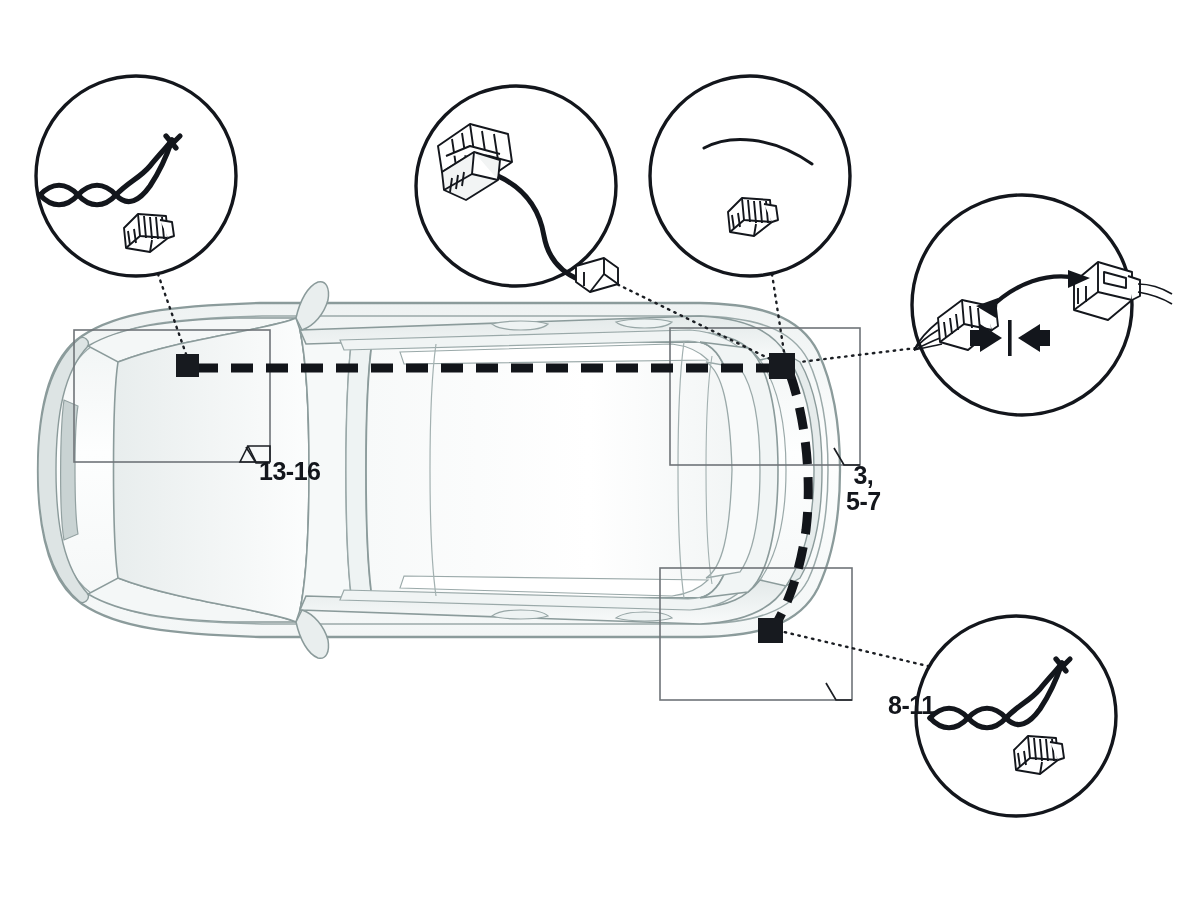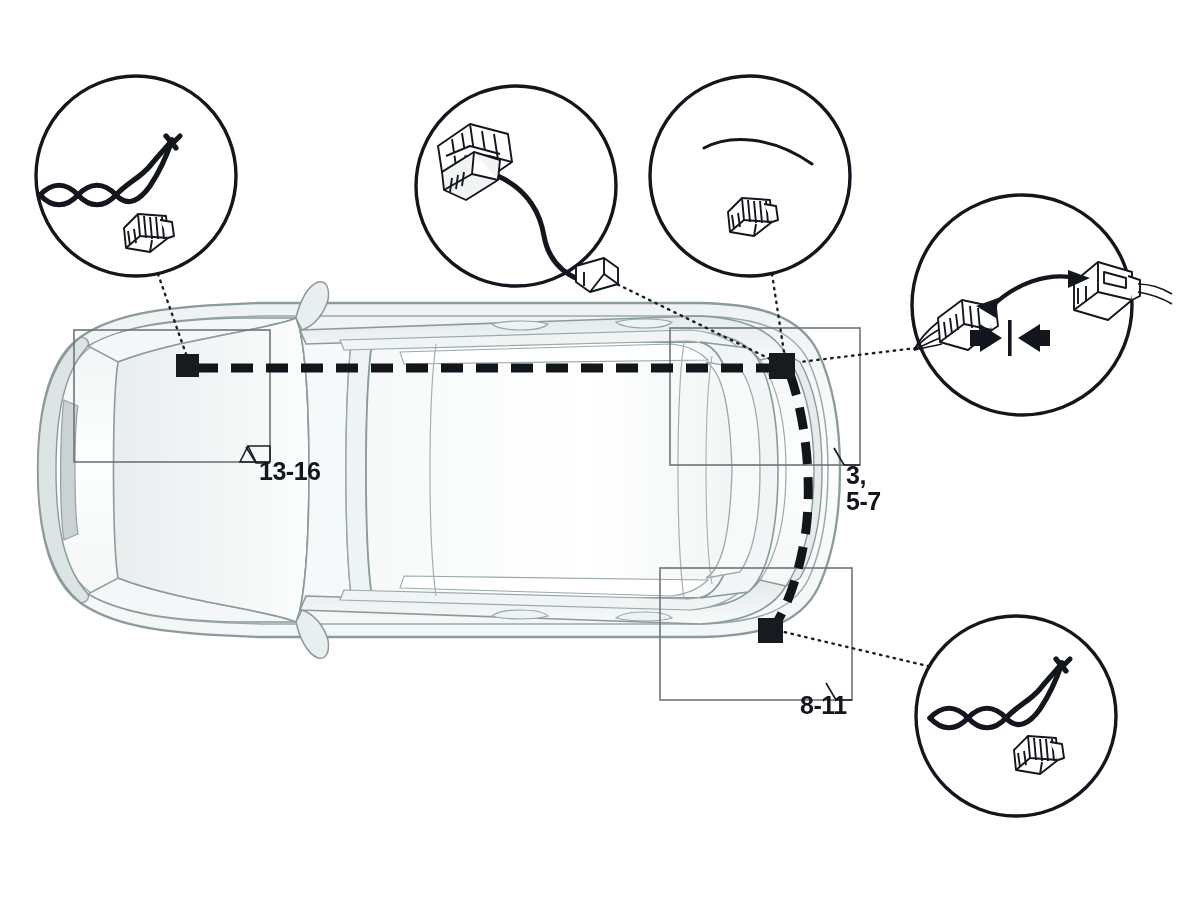--- a/index.html
+++ b/index.html
@@ -13,20 +13,21 @@
     height: 900px;
     font-family: "Liberation Sans", sans-serif;
     overflow: hidden;
     position: relative;
   }
   #diagram-root {
     position: relative;
     width: 1200px;
     height: 900px;
     background: #ffffff;
+    text-align: center;
   }
   #diagram-svg {
     position: absolute;
     top: 0;
     left: 0;
     width: 1200px;
     height: 900px;
   }
   .callout-label {
     position: absolute;
@@ -34,21 +35,21 @@
     font-weight: bold;
     font-size: 25px;
     color: #13161c;
     letter-spacing: -0.5px;
     line-height: 1.05;
     white-space: pre-line;
     user-select: none;
   }
   #label-13-16 { left: 259px; top: 458px; }
   #label-3-5-7 { left: 846px; top: 462px; }
-  #label-8-11  { left: 800px; top: 692px; }
+  #label-8-11  { left: 888px; top: 692px; }
 </style>
 </head>
 <body>
 
 <div id="diagram-root">
 
   <svg id="diagram-svg" viewBox="0 0 1200 900" xmlns="http://www.w3.org/2000/svg">
     <defs>
       <linearGradient id="bodyGrad" x1="0" y1="0" x2="0" y2="1">
         <stop offset="0%" stop-color="#eef2f2"></stop>

